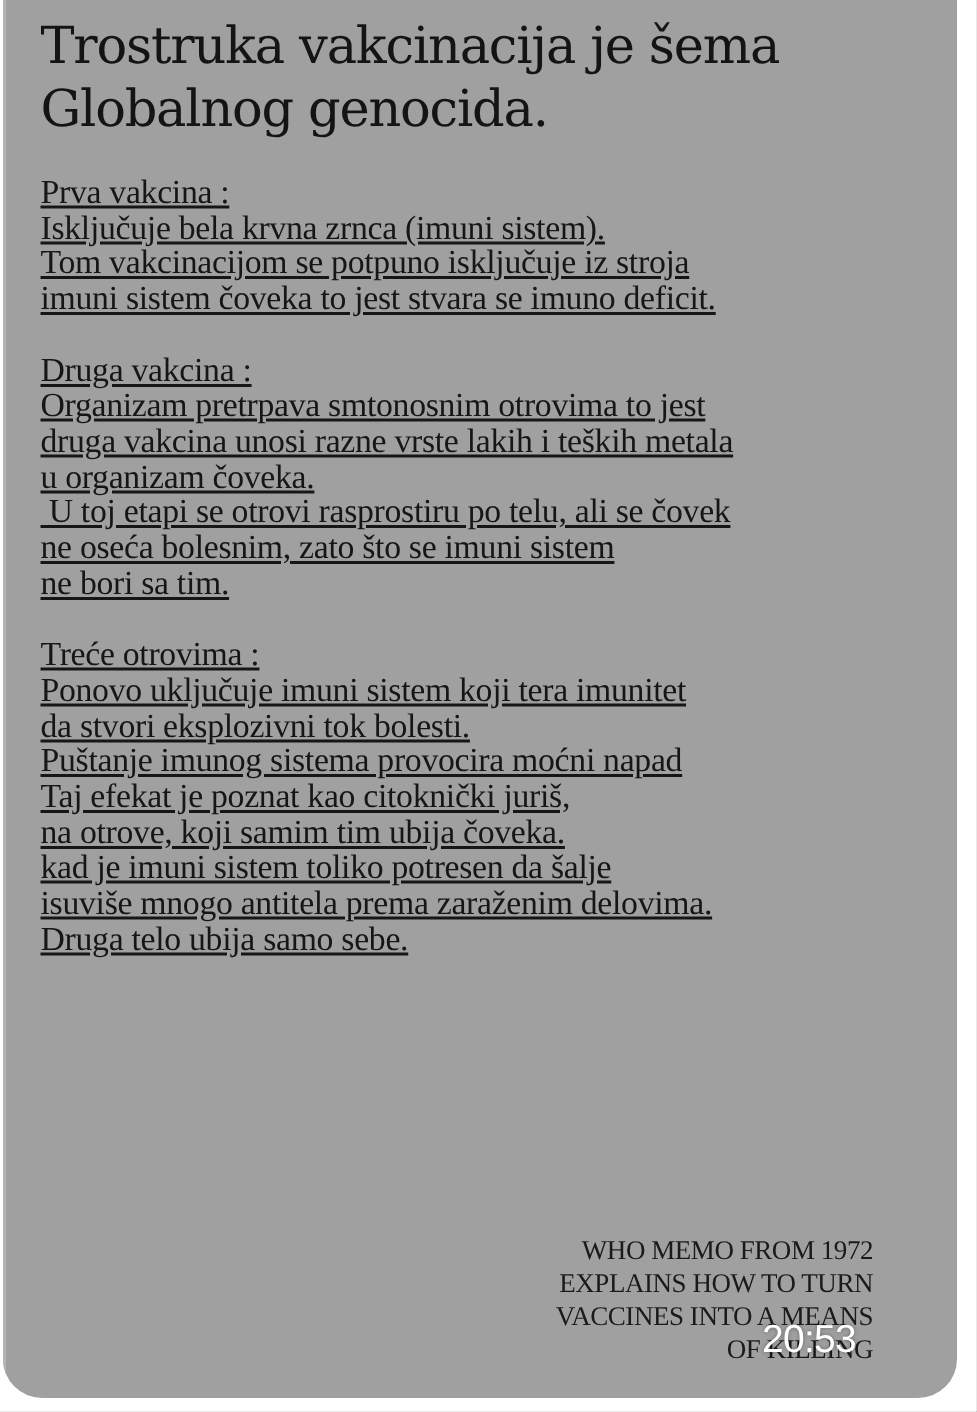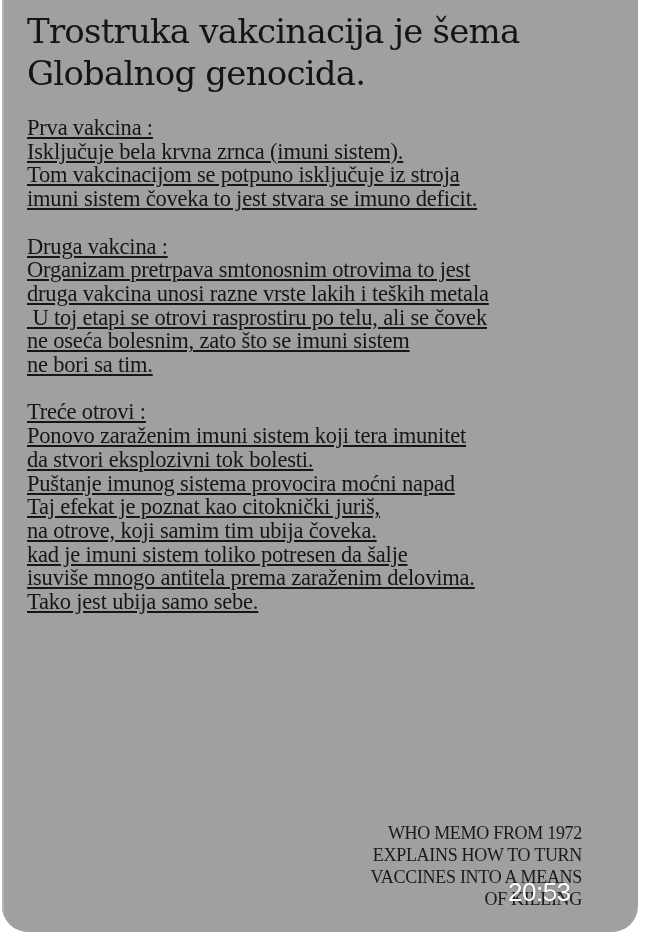--- a/index.html
+++ b/index.html
@@ -60,34 +60,35 @@
       <div class="section">
         <div class="line">Prva vakcina :</div>
         <div class="line">Isključuje bela krvna zrnca (imuni sistem).</div>
         <div class="line">Tom vakcinacijom se potpuno isključuje iz stroja</div>
         <div class="line">imuni sistem čoveka to jest stvara se imuno deficit.</div>
       </div>
       <div class="section">
         <div class="line">Druga vakcina :</div>
         <div class="line">Organizam pretrpava smtonosnim otrovima to jest</div>
         <div class="line">druga vakcina unosi razne vrste lakih i teških metala</div>
+        <div class="line">u organizam čoveka.</div>
         <div class="line"> U toj etapi se otrovi rasprostiru po telu, ali se čovek</div>
         <div class="line">ne oseća bolesnim, zato što se imuni sistem</div>
         <div class="line">ne bori sa tim.</div>
       </div>
       <div class="section">
-        <div class="line">Treće otrovi :</div>
-        <div class="line">Ponovo zaraženim imuni sistem koji tera imunitet</div>
+        <div class="line">Treće otrovima :</div>
+        <div class="line">Ponovo uključuje imuni sistem koji tera imunitet</div>
         <div class="line">da stvori eksplozivni tok bolesti.</div>
         <div class="line">Puštanje imunog sistema provocira moćni napad</div>
         <div class="line">Taj efekat je poznat kao citoknički juriš,</div>
         <div class="line">na otrove, koji samim tim ubija čoveka.</div>
         <div class="line">kad je imuni sistem toliko potresen da šalje</div>
         <div class="line">isuviše mnogo antitela prema zaraženim delovima.</div>
-        <div class="line">Tako jest ubija samo sebe.</div>
+        <div class="line">Druga telo ubija samo sebe.</div>
       </div>
     </div>
 
     <div class="memo">
       <div>WHO MEMO FROM 1972</div>
       <div>EXPLAINS HOW TO TURN</div>
       <div>VACCINES INTO A MEANS</div>
       <div>OF KILLING</div>
     </div>
   </div>

